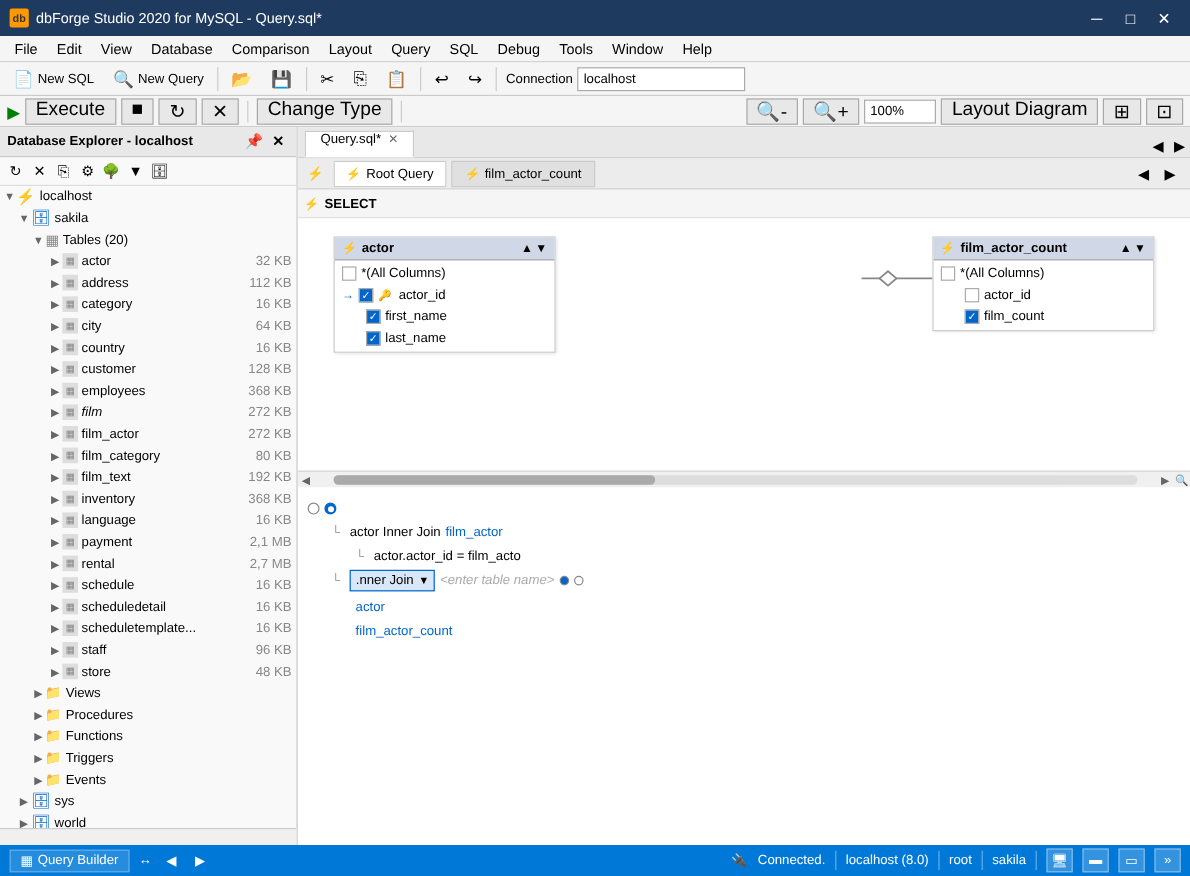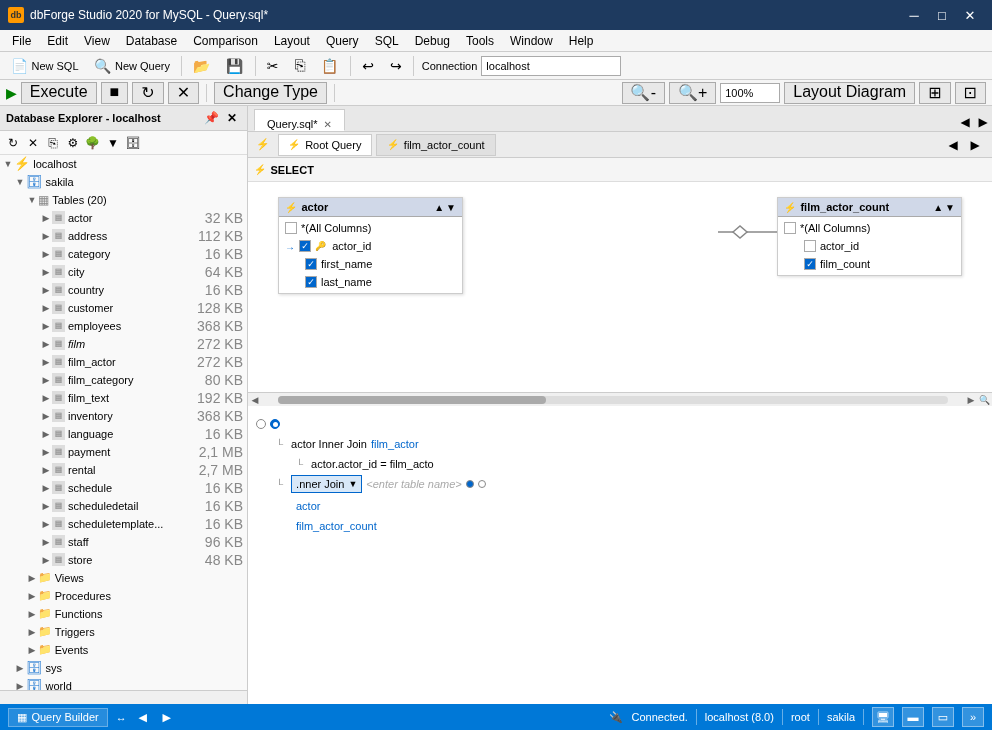--- a/index.html
+++ b/index.html
@@ -127,21 +127,21 @@
       height: 18px;
       display: flex;
       align-items: center;
       padding-left: 4px;
       cursor: pointer;
       font-size: 11px;
       white-space: nowrap;
     }
     .tree-arrow { width: 12px; text-align: center; font-size: 9px; color: #666; }
     .tree-label { font-size: 11px; }
-    .tree-size { margin-left: auto; padding-right: 4px; font-size: 14px; color: #888; }
+    .tree-size { margin-left: auto; padding-right: 4px; font-size: 11px; color: #888; }
     .db-icon { color: #0066cc; }
     .table-icon { color: #888; background: #ddd; font-size: 8px; display: inline-flex; align-items: center; justify-content: center; width: 13px; height: 13px; }
     .folder-icon { color: #f5a623; }
 
     
     .content-area {
       flex: 1;
       display: flex;
       flex-direction: column;
       background: white;
@@ -151,21 +151,21 @@
       background: #e8e8e8;
       border-bottom: 1px solid #ccc;
       height: 26px;
       display: flex;
       align-items: flex-end;
     }
     .tab {
       height: 22px;
       padding: 0 12px;
       display: flex;
-      align-items: flex-end;
+      align-items: flex-start;
       gap: 6px;
       border: 1px solid #ccc;
       border-bottom: none;
       background: #f5f5f5;
       cursor: pointer;
       font-size: 11px;
       margin-right: 2px;
     }
     .tab.active { background: white; border-bottom: 1px solid white; }
     .tab-close { font-size: 10px; color: #666; }

